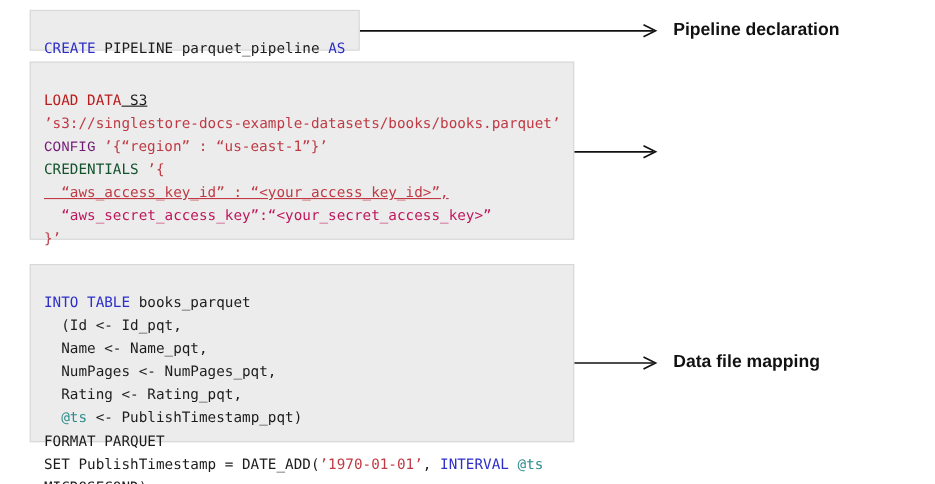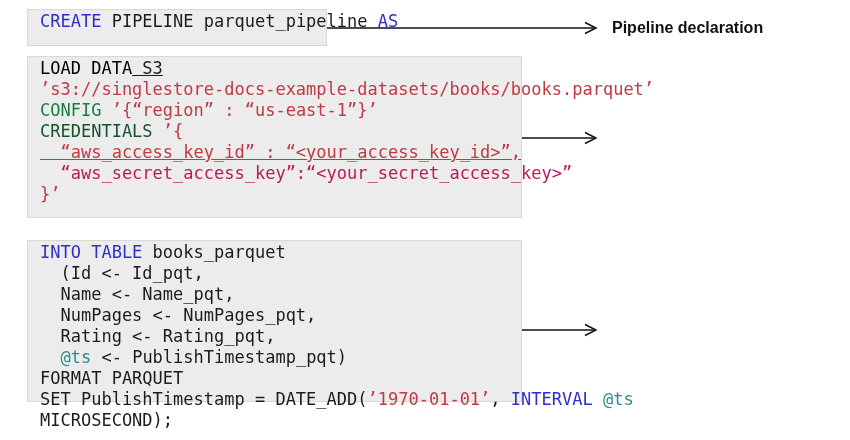--- a/index.html
+++ b/index.html
@@ -16,23 +16,23 @@
     font-family: "Liberation Sans", sans-serif;
   }
   .code-block {
     position: absolute;
     box-sizing: border-box;
     background: var(--block-bg, #ececec);
     border: 1px solid var(--block-border, #d8d8d8);
   }
   .code-block pre {
     margin: 0;
-    padding: 1px 4px 7px 12px;
+    padding: 24px 4px 7px 12px;
     font-family: "DejaVu Sans Mono", "Liberation Mono", monospace;
-    font-size: 17px;
+    font-size: 13px;
     line-height: 21px;
     white-space: pre;
     color: #1c1c1c;
   }
   .block-1 { left: 27px; top: 9px;   width: 300px; height: 37px; }
   .block-2 { left: 27px; top: 56px;  width: 495px; height: 162px; }
   .block-3 { left: 27px; top: 240px; width: 495px; height: 162px; }
   .arrows {
     position: absolute;
     left: 0; top: 0;
@@ -70,36 +70,37 @@
       <line x1="522" y1="330" x2="594" y2="330"></line>
       <path d="M 585 324.5 L 596 330 L 585 335.5"></path>
     </g>
   </svg>
 
   <div class="code-block block-1">
     <pre><span style="color: rgb(45, 47, 200);">CREATE </span><span style="color: rgb(28, 28, 28);">PIPELINE parquet_pipeline </span><span style="color: rgb(45, 47, 200);">AS</span></pre>
   </div>
 
   <div class="code-block block-2">
-    <pre><span style="color: #000000;">LOAD DATA</span><span style="color: rgb(28, 28, 28); text-decoration: underline;"> S3</span>
+    <pre><span style="color: #b91c1c;">LOAD DATA</span><span style="color: rgb(28, 28, 28); text-decoration: underline;"> S3</span>
 <span style="color: rgb(191, 58, 68); text-align: right;">’s3://singlestore-docs-example-datasets/books/books.parquet’</span>
-<span style="color: #15803d;">CONFIG </span><span style="color: rgb(191, 58, 68);">’{“region” : “us-east-1”}’</span>
+<span style="color: #701a75; font-family: Liberation Mono, monospace;">CONFIG </span><span style="color: rgb(191, 58, 68);">’{“region” : “us-east-1”}’</span>
 <span style="color: #14532d;">CREDENTIALS </span><span style="color: rgb(191, 58, 68);">’{</span>
 <span style="color: rgb(191, 58, 68); text-decoration: underline;">  “aws_access_key_id” : “&lt;your_access_key_id&gt;”,</span>
 <span style="color: #be185d;">  “aws_secret_access_key”:“&lt;your_secret_access_key&gt;”</span>
 <span style="color: rgb(191, 58, 68);">}’</span></pre>
   </div>
 
   <div class="code-block block-3">
     <pre><span style="color: rgb(45, 47, 200);">INTO TABLE</span><span style="color: rgb(28, 28, 28);"> books_parquet</span>
 <span style="color: rgb(28, 28, 28);">  (Id &lt;- Id_pqt,</span>
 <span style="color: rgb(28, 28, 28);">  Name &lt;- Name_pqt,</span>
 <span style="color: rgb(28, 28, 28);">  NumPages &lt;- NumPages_pqt,</span>
 <span style="color: rgb(28, 28, 28);">  Rating &lt;- Rating_pqt,</span>
 <span style="color: rgb(28, 28, 28);">  </span><span style="color: rgb(46, 140, 140);">@ts</span><span style="color: rgb(28, 28, 28);"> &lt;- PublishTimestamp_pqt)</span>
 <span style="color: rgb(28, 28, 28);">FORMAT PARQUET</span>
 <span style="color: rgb(28, 28, 28);">SET PublishTimestamp = DATE_ADD(</span><span style="color: rgb(191, 58, 68);">’1970-01-01’</span><span style="color: rgb(28, 28, 28);">, </span><span style="color: rgb(45, 47, 200);">INTERVAL</span><span style="color: rgb(28, 28, 28);"> </span><span style="color: rgb(46, 140, 140);">@ts</span>
 <span style="color: rgb(28, 28, 28);">MICROSECOND);</span></pre>
   </div>
 
   <div class="annotation-label label-1">Pipeline declaration</div>
+  <div class="annotation-label label-3">Data file mapping</div>
 
 </div>
 
 </body></html>

